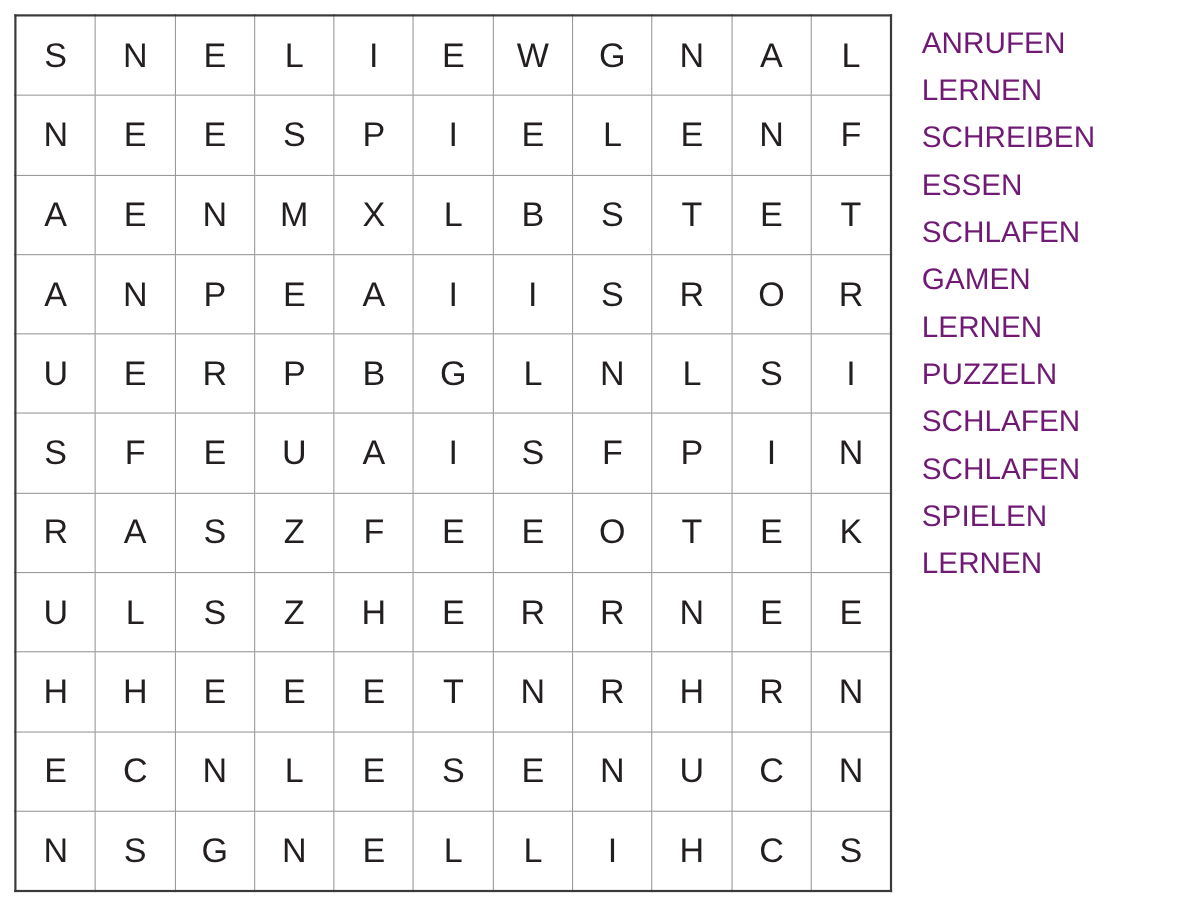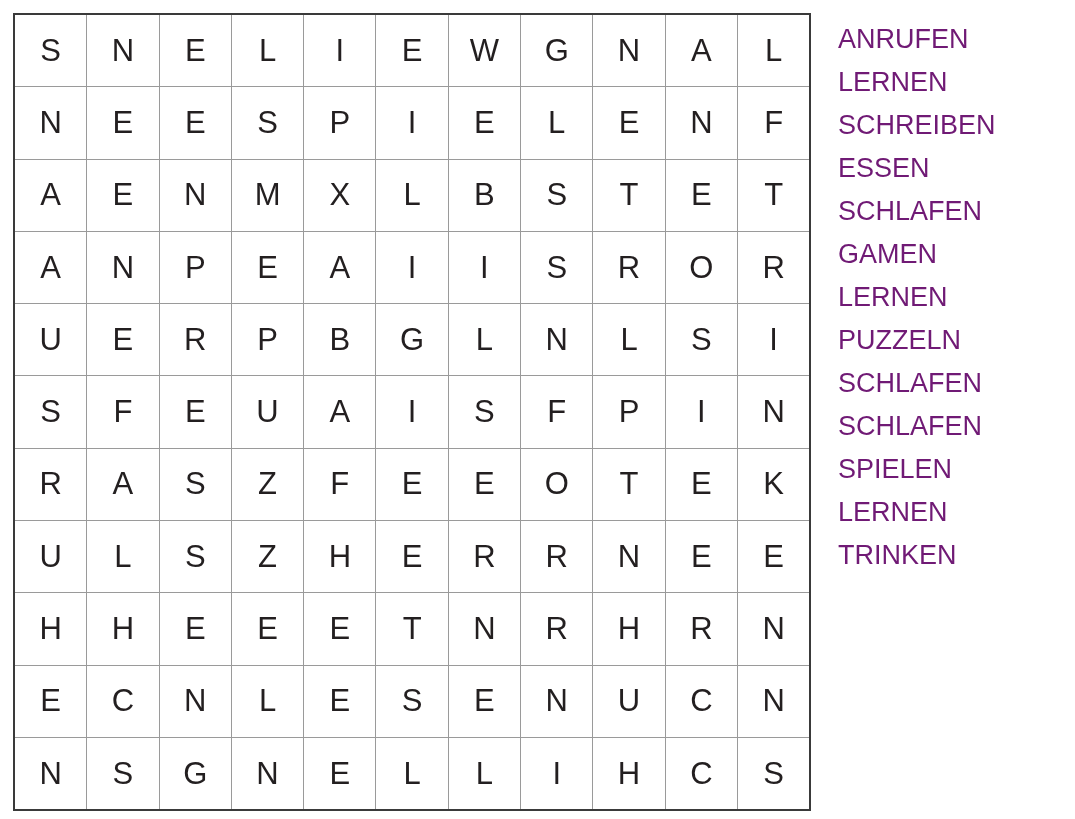--- a/index.html
+++ b/index.html
@@ -222,16 +222,15 @@
     <div class="word">SCHREIBEN</div>
     <div class="word">ESSEN</div>
     <div class="word">SCHLAFEN</div>
     <div class="word">GAMEN</div>
     <div class="word">LERNEN</div>
     <div class="word">PUZZELN</div>
     <div class="word">SCHLAFEN</div>
     <div class="word">SCHLAFEN</div>
     <div class="word">SPIELEN</div>
     <div class="word">LERNEN</div>
-    <div class="word">TRINKEN</div>
   </div>
 
 </div>
 
 </body></html>

